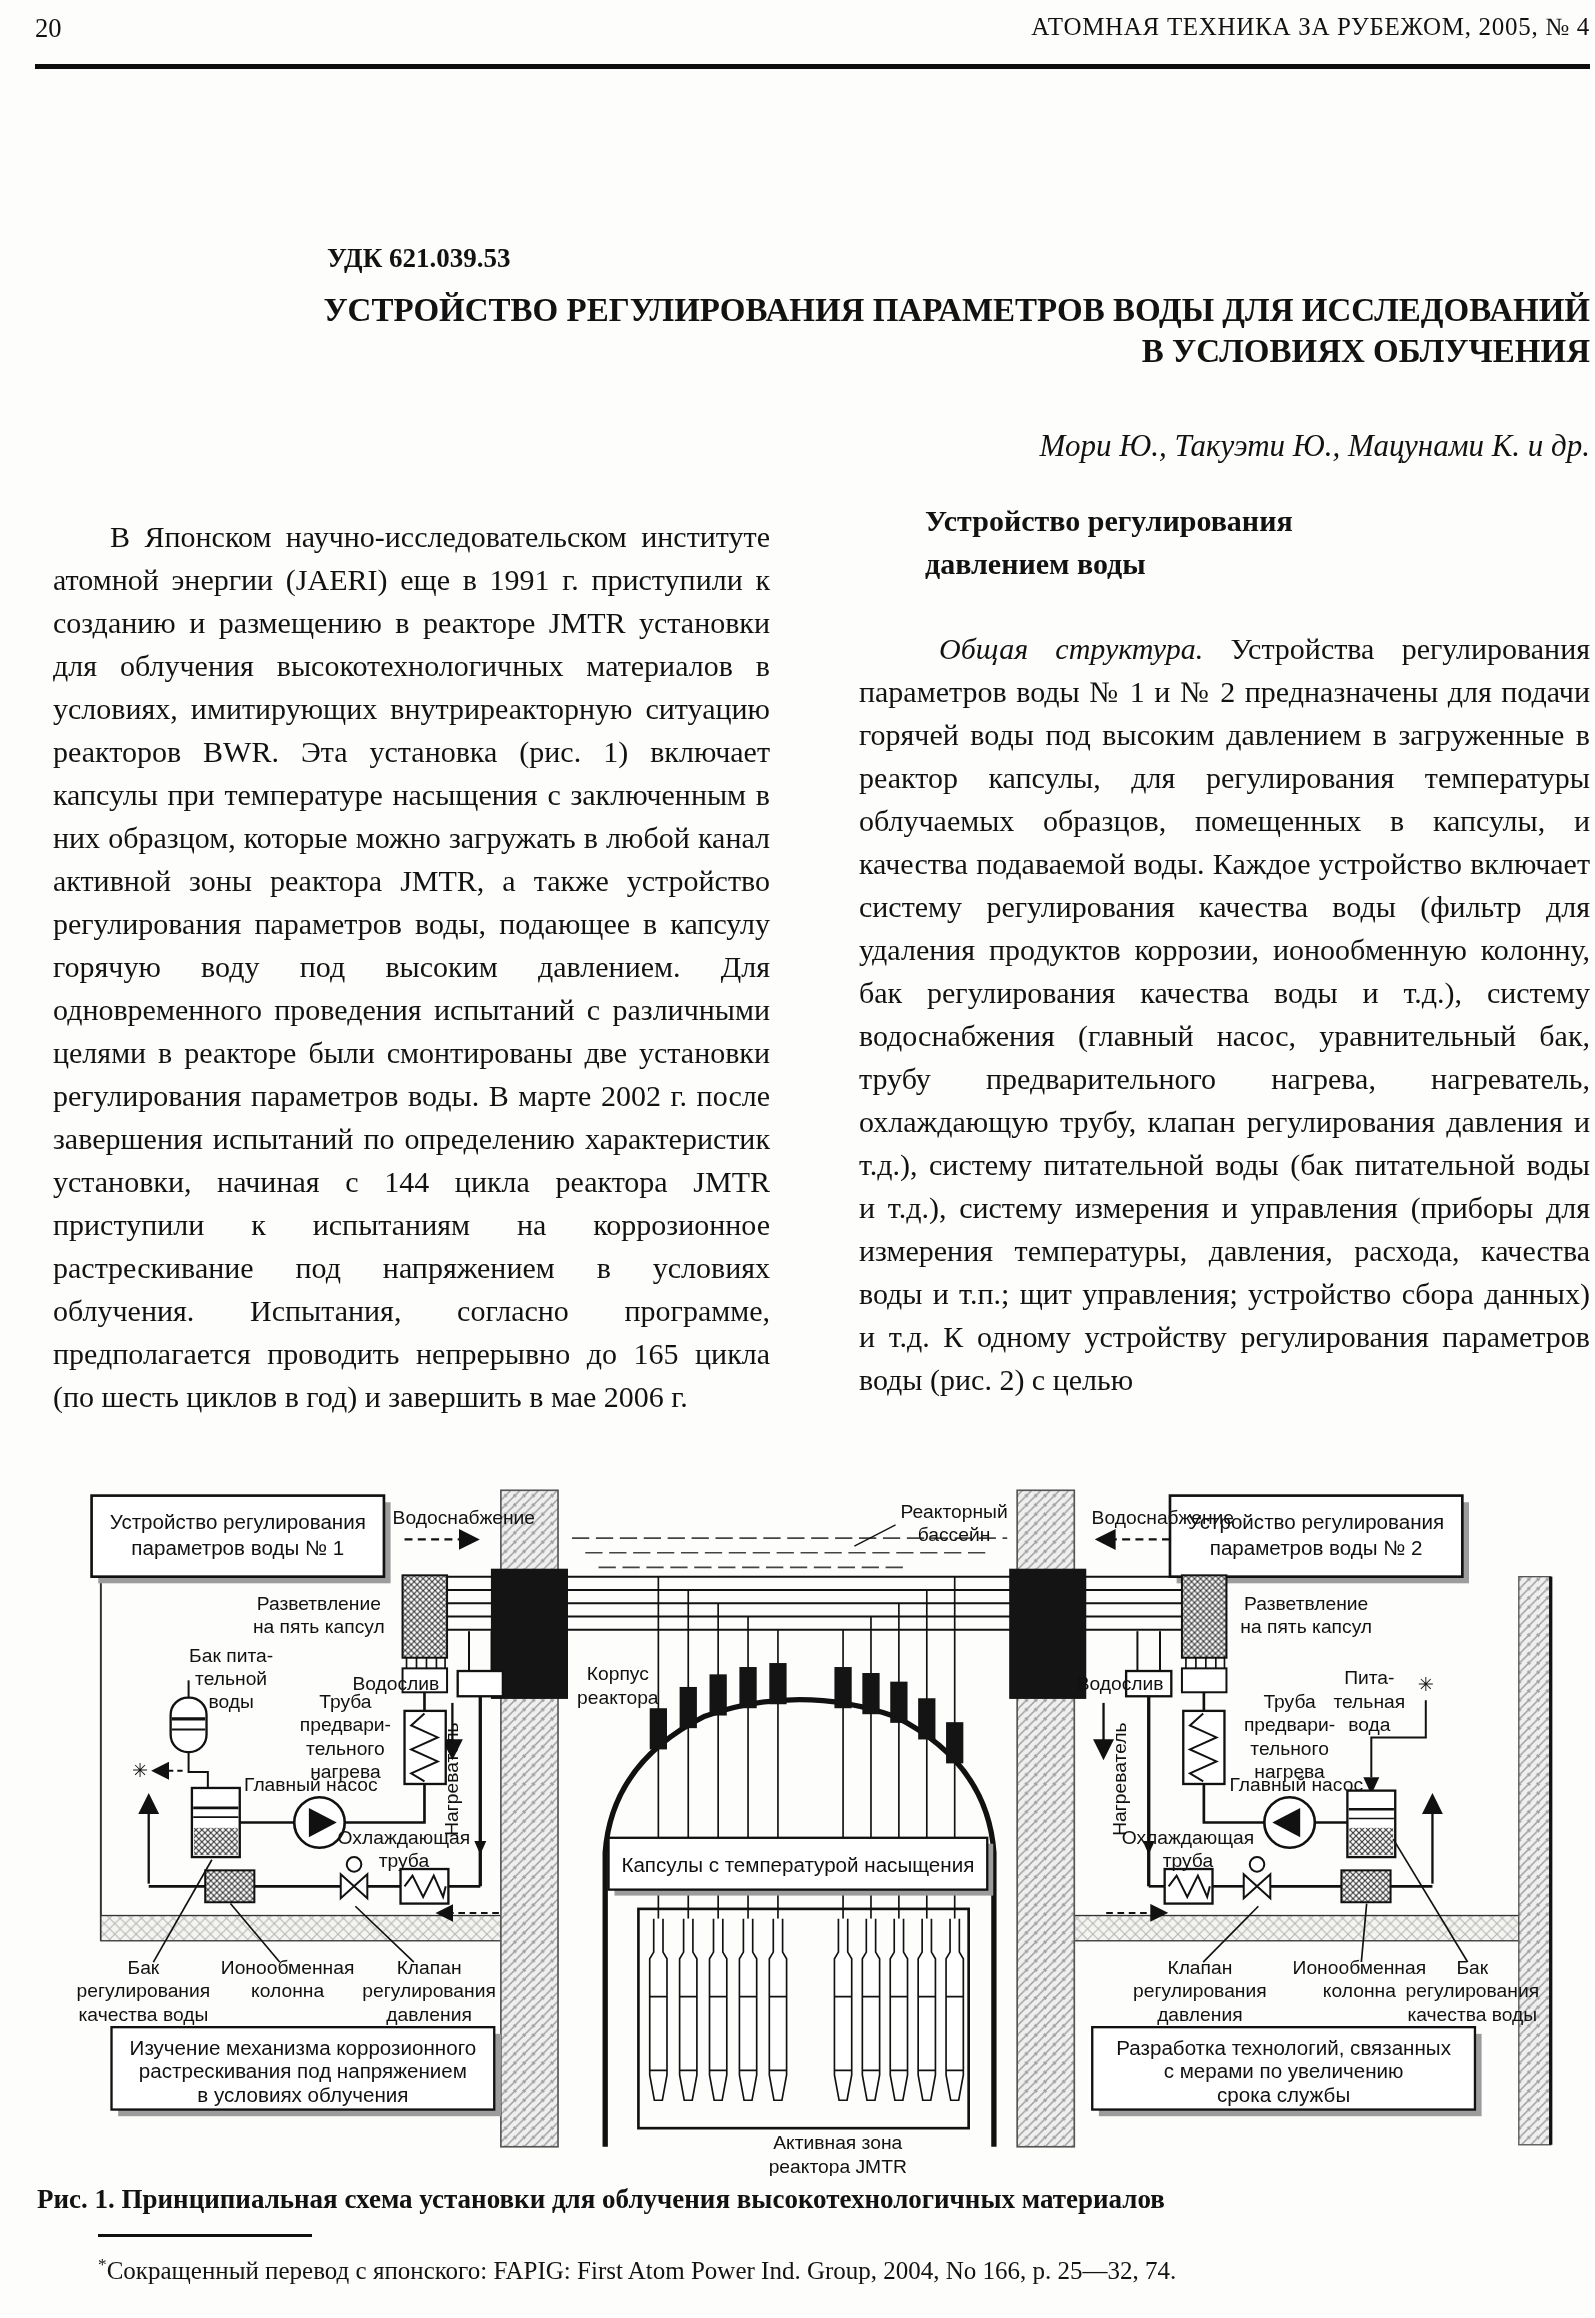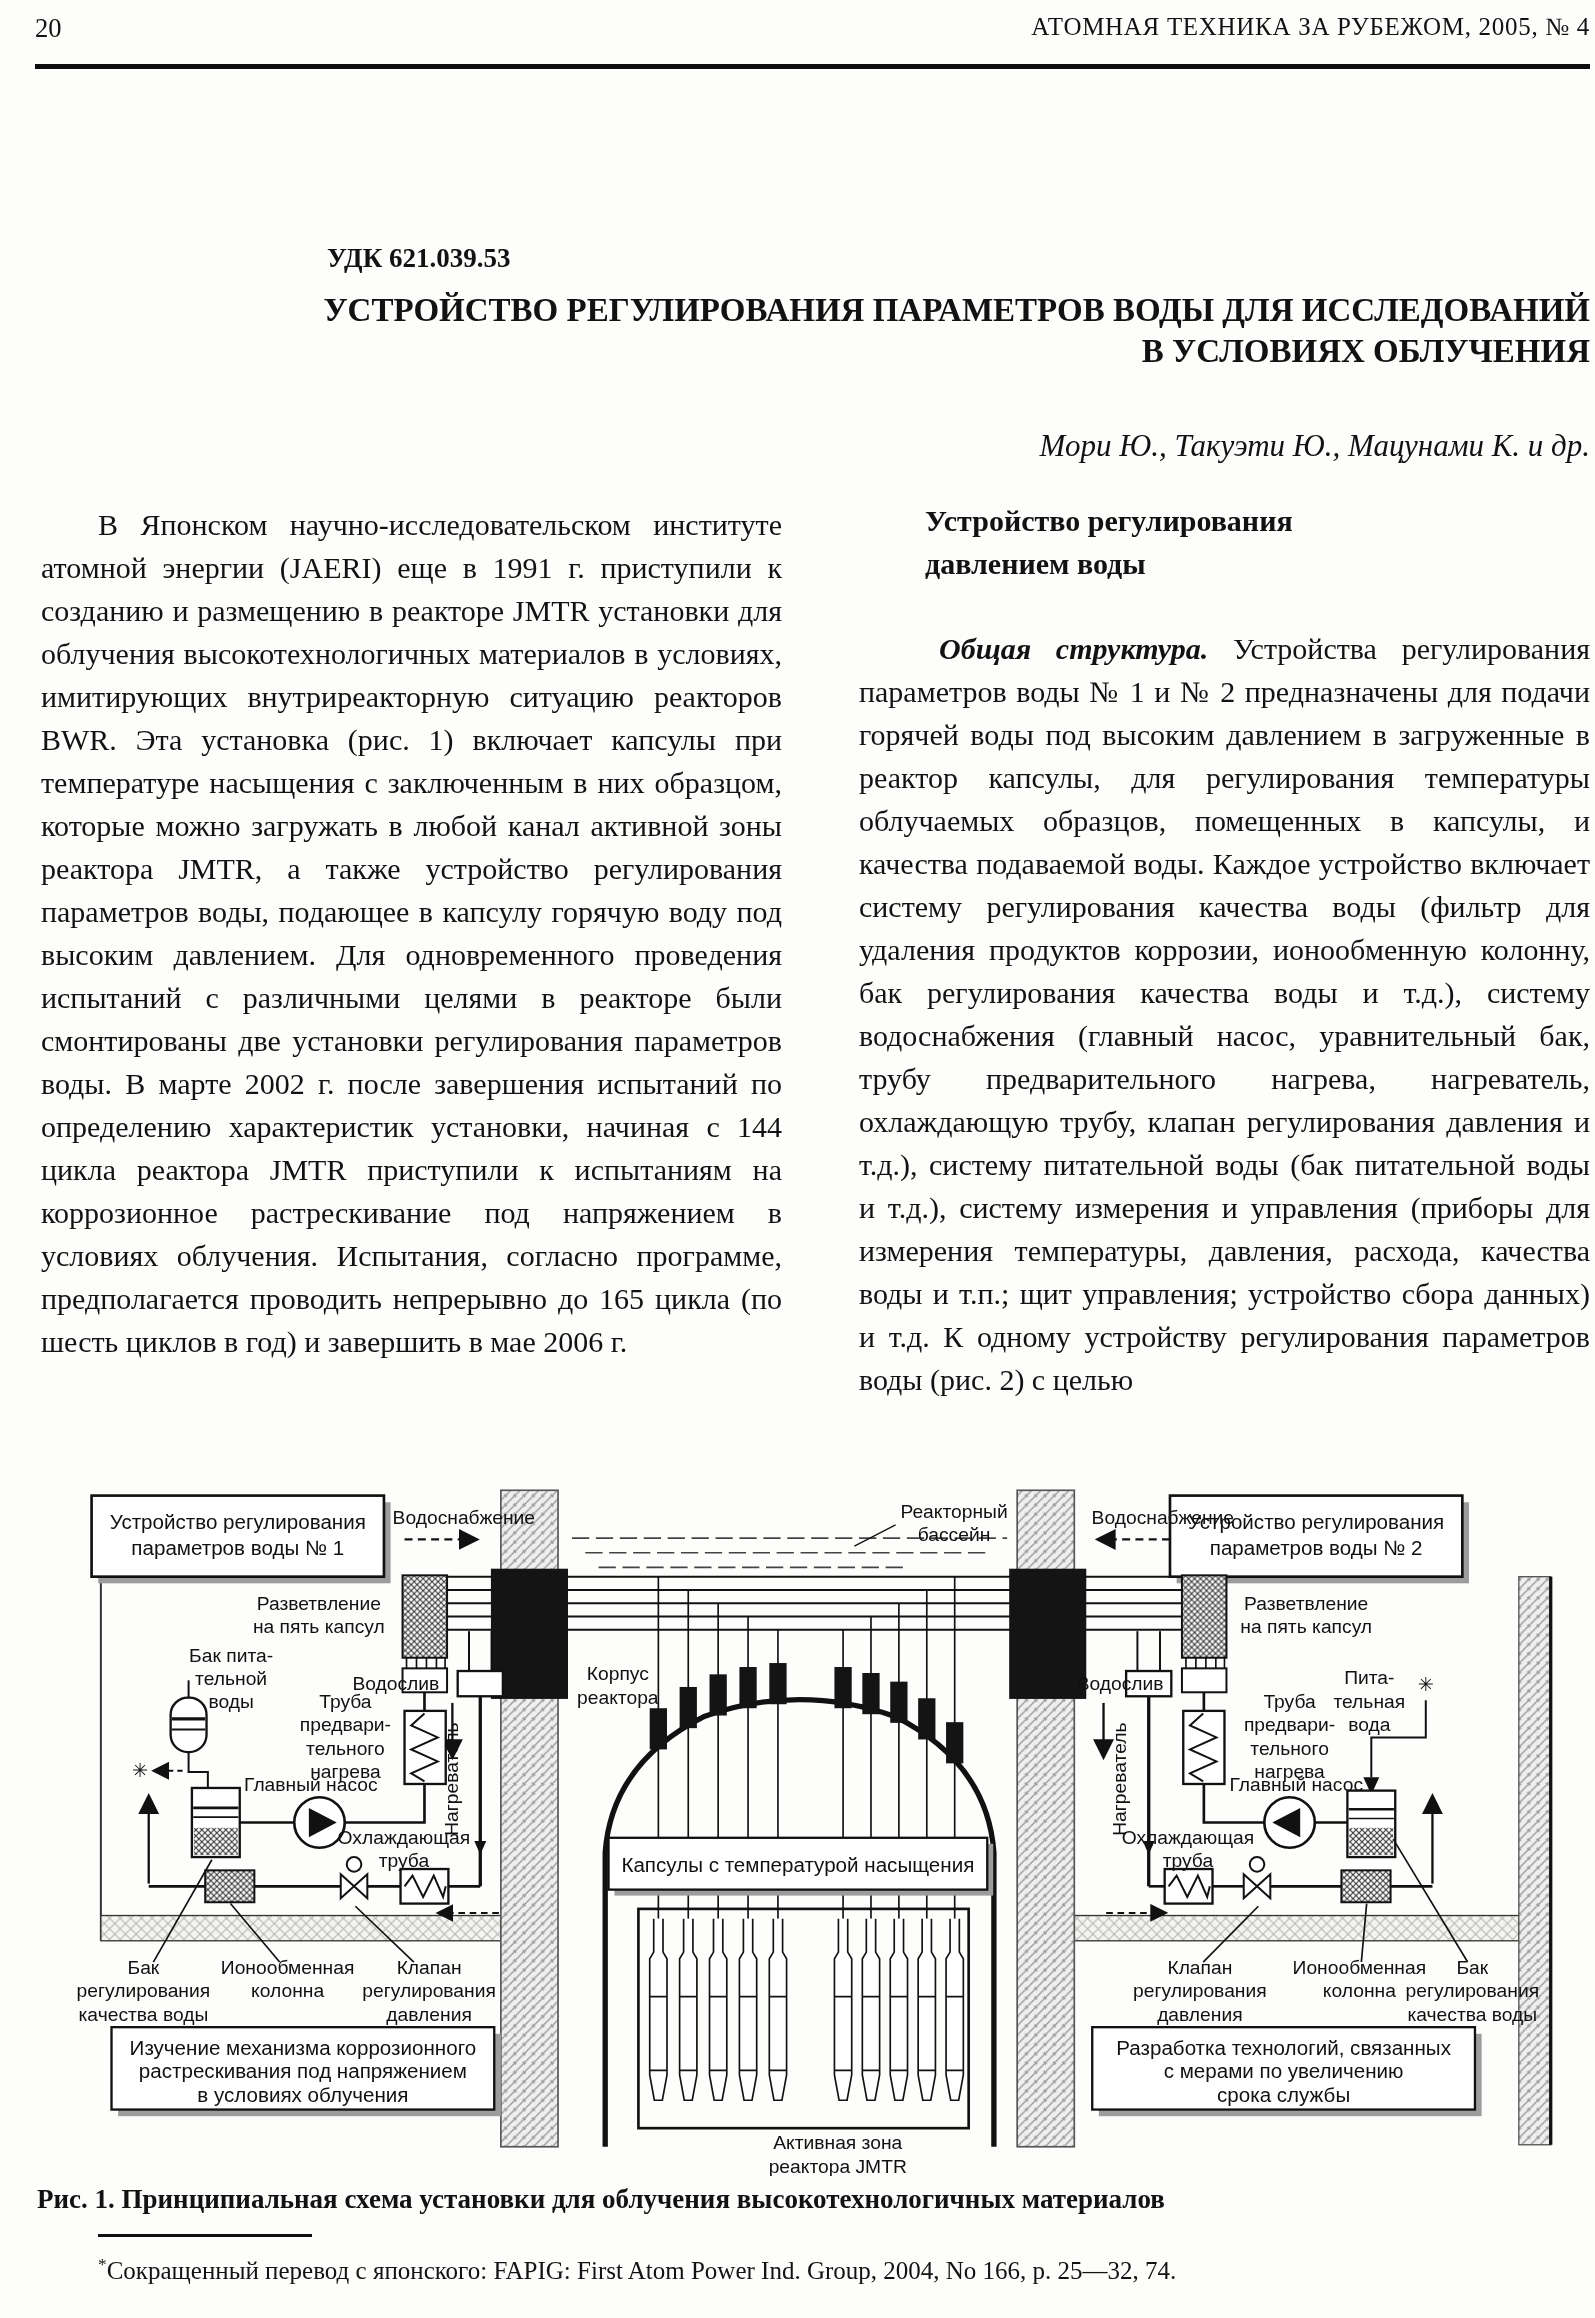--- a/index.html
+++ b/index.html
@@ -7,25 +7,25 @@
        font-family:"Liberation Serif",serif;color:#121212;}
   .abs{position:absolute;}
   #hdr-num{left:35px;top:13.3px;font-size:26.6px;}
   #hdr-journal{left:598px;top:13.3px;width:992px;text-align:right;font-size:25px;letter-spacing:0.7px;}
   #hdr-rule{left:35px;top:64px;width:1555px;height:4.7px;background:#0e0e0e;}
   #udc{left:327px;top:243px;width:1263px;font-size:27px;font-weight:bold;}
   #title{left:194px;top:290px;width:1396px;text-align:right;font-size:33px;font-weight:bold;line-height:41px;font-family:Liberation Serif, serif;}
   #authors{left:593px;top:428px;width:997px;text-align:right;font-size:31px;font-style:italic;}
   .col{font-size:30px;line-height:43px;text-align:justify;}
   #col-left{left:37px;top:499px;width:749px;}
-  #col-left p{margin:4px;text-indent:57px;}
+  #col-left p{margin:16px;text-indent:57px;}
   #col-right{left:859px;top:499px;width:731px;}
   #col-right h3{margin:0 0 0 66px;font-size:30px;line-height:43px;font-weight:bold;}
   #col-right p{margin:42px 0 0 0;text-indent:80px;}
-  .lead{font-weight:bold;font-style:italic;}
+  .lead{font-weight:normal;font-style:italic;}
   #figure-svg{left:40px;top:1477px;}
   #caption{left:37px;top:2184px;width:1529px;font-size:27px;font-weight:bold;}
   #fn-rule{left:98px;top:2234px;width:214px;height:3.3px;background:#111;}
   #footnote{left:98px;top:2255px;width:1482px;font-size:25px;}
   #footnote sup{font-size:17.3px;}
   svg text{font-family:"Liberation Sans",sans-serif;fill:#111;}
   .lbl{font-size:29px;}
   .lbl-mid{text-anchor:middle;font-size:29px;}
   .lbl-box{text-anchor:middle;font-size:31px;}
 </style>

